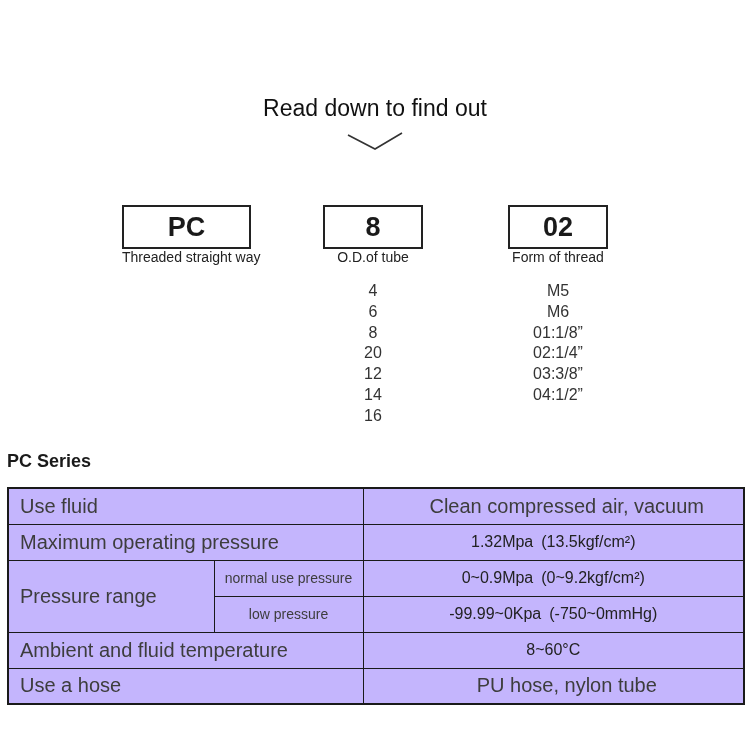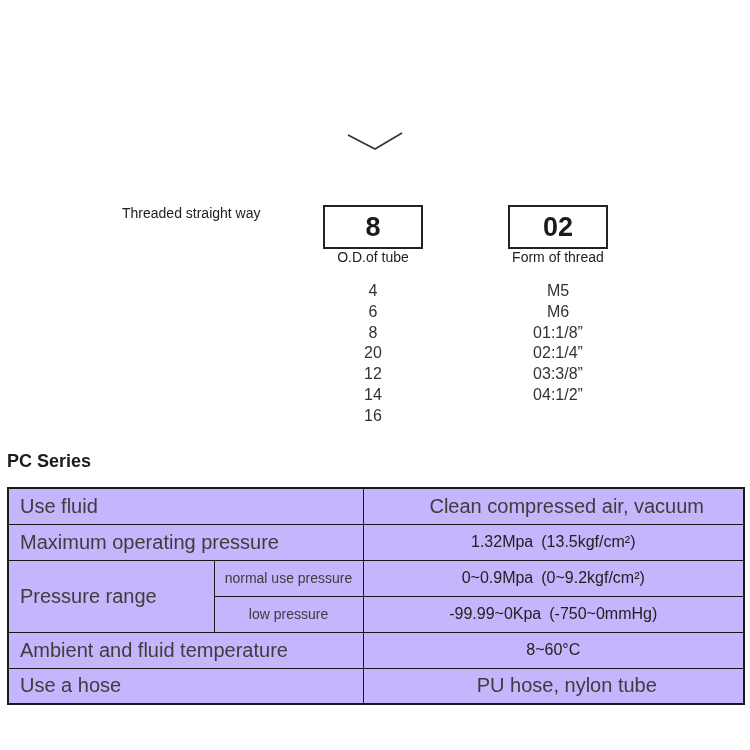--- a/index.html
+++ b/index.html
@@ -106,28 +106,30 @@
     text-align: center;
     font-size: 16px;
     color: #222222;
   }
 </style>
 </head>
 <body>
 
 <div class="page">
 
+  <div class="subtitle">Read down to find out</div>
 
   <div class="chevron-wrap">
     <svg width="58" height="20" viewBox="0 0 58 20">
       <polyline points="2,4 29,18 56,2" fill="none" stroke="#333333" stroke-width="1.6"></polyline>
     </svg>
   </div>
 
   <div class="code-col code-col-1">
+    <div class="code-box">PC</div>
     <div class="code-label">Threaded straight way</div>
   </div>
 
   <div class="code-col code-col-2">
     <div class="code-box">8</div>
     <div class="code-label">O.D.of tube</div>
     <div class="code-options">
       <div class="code-option">4</div>
       <div class="code-option">6</div>
       <div class="code-option">8</div>

